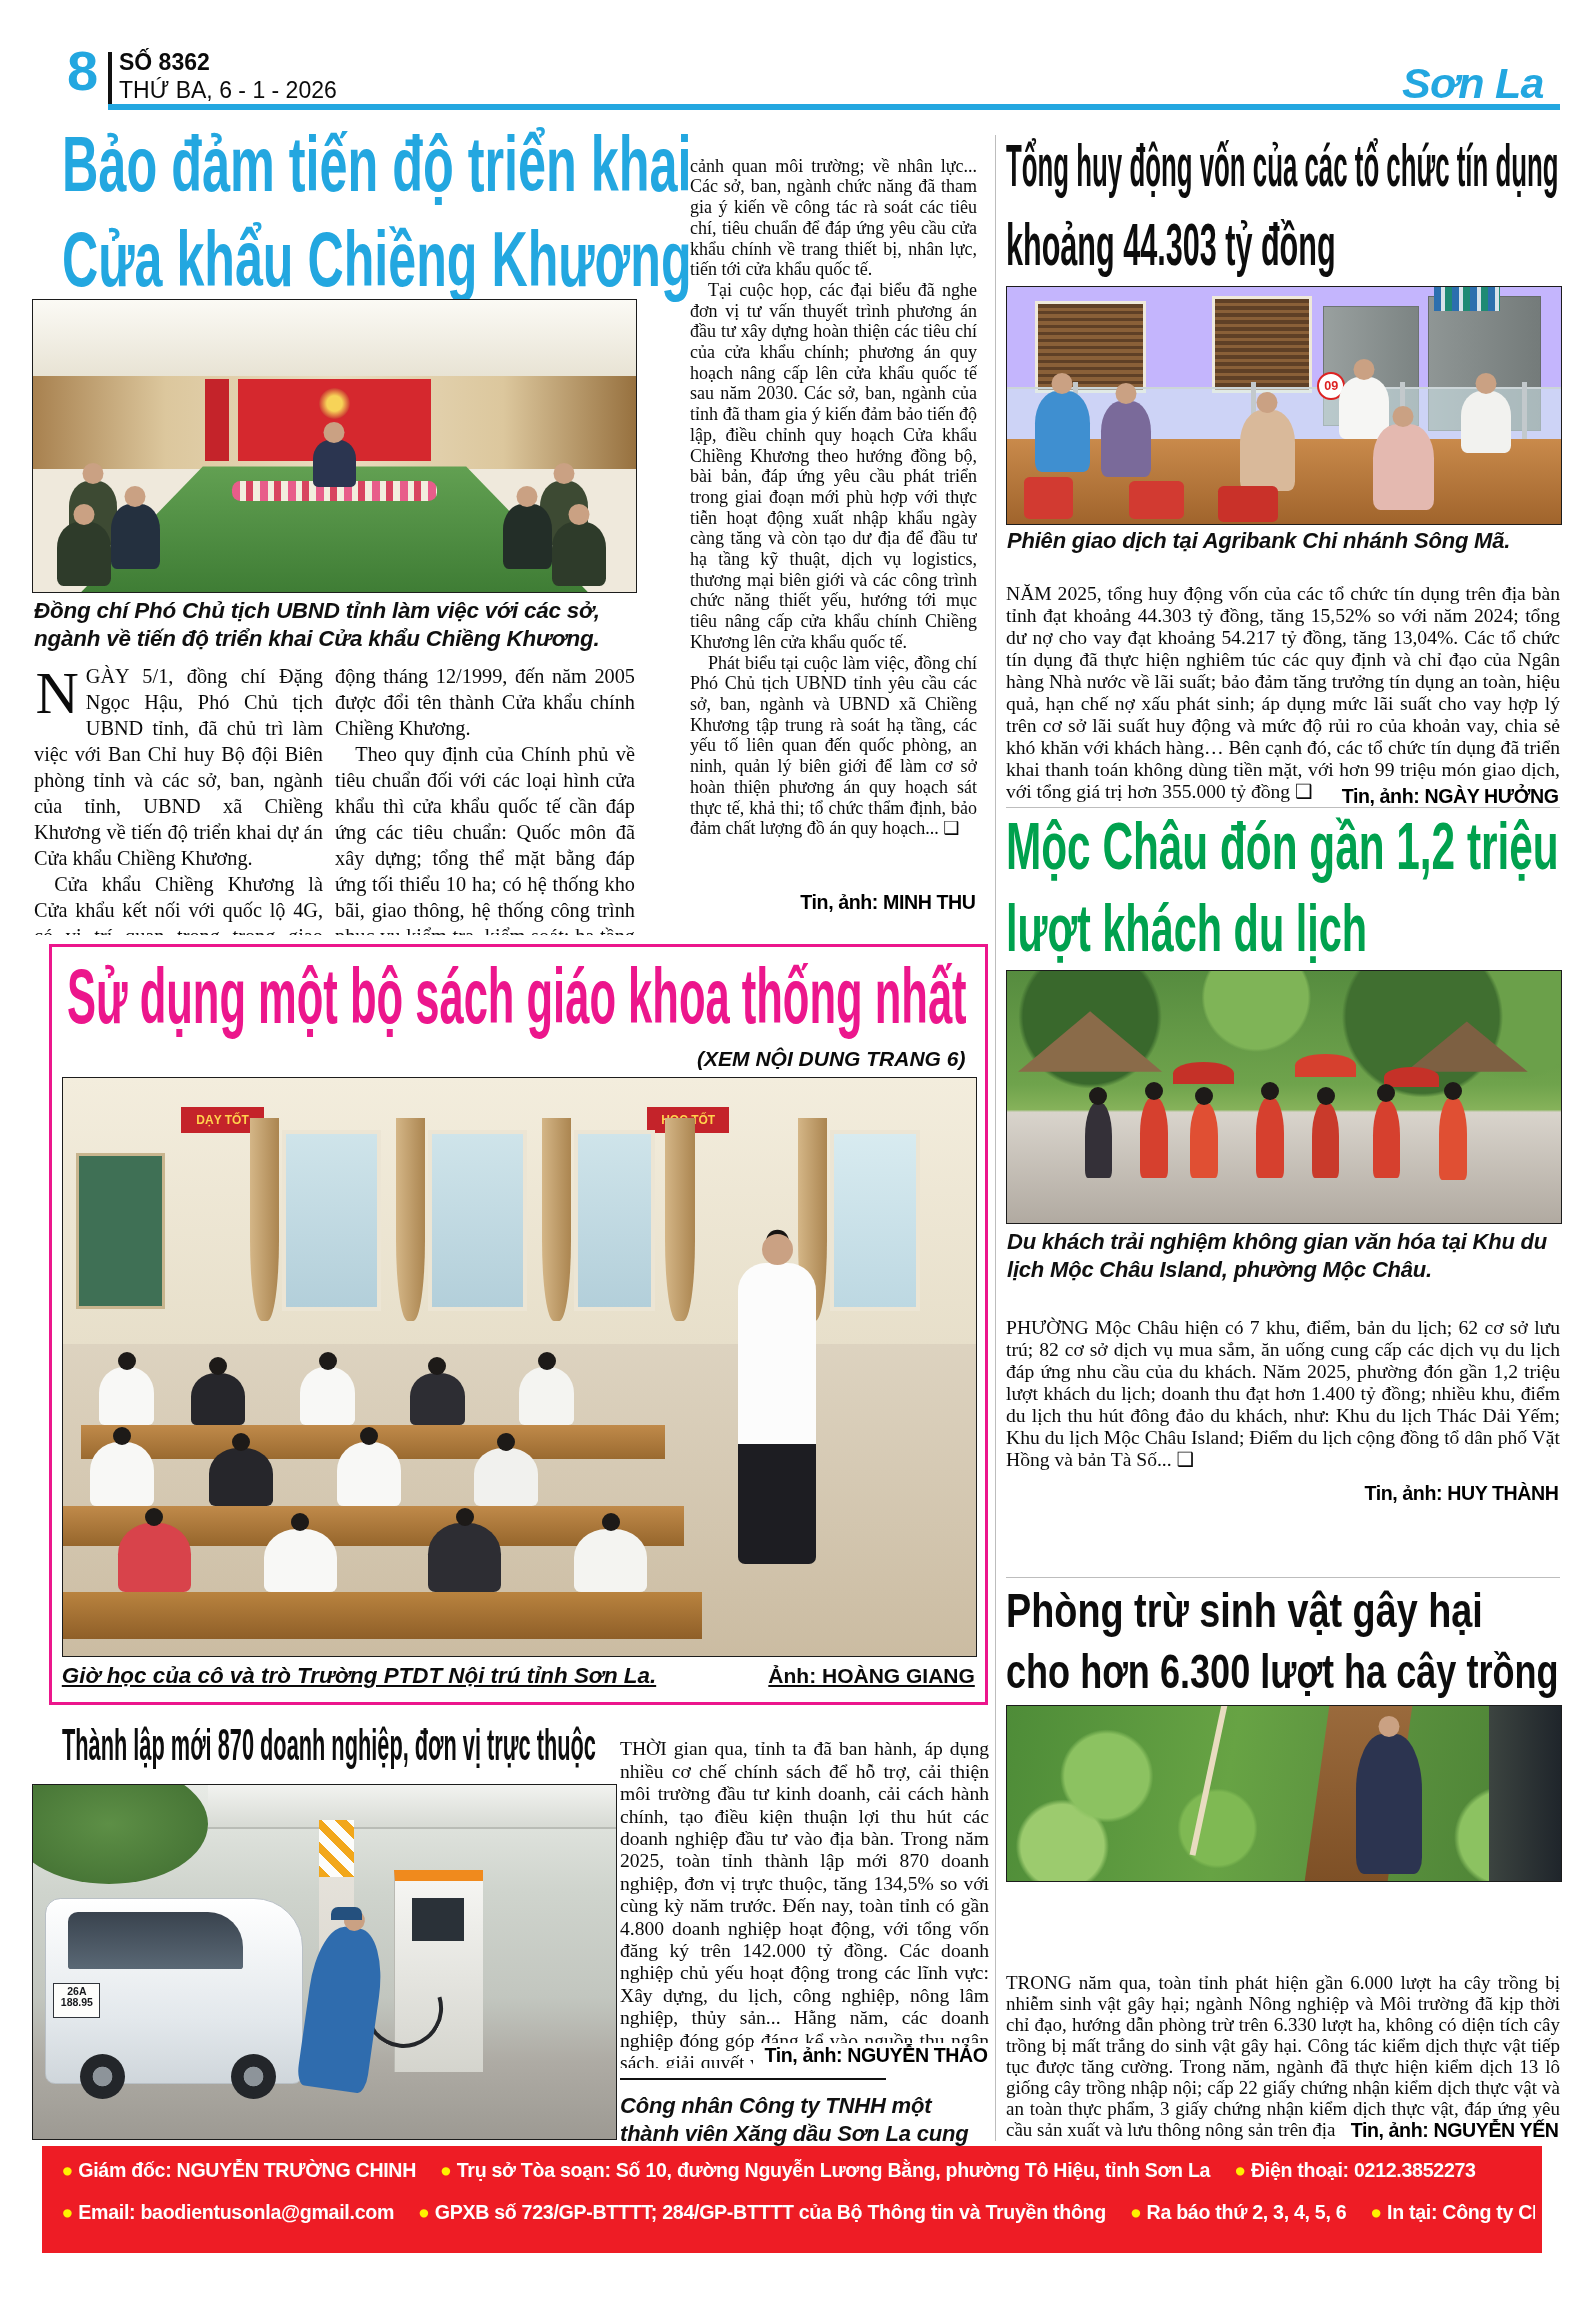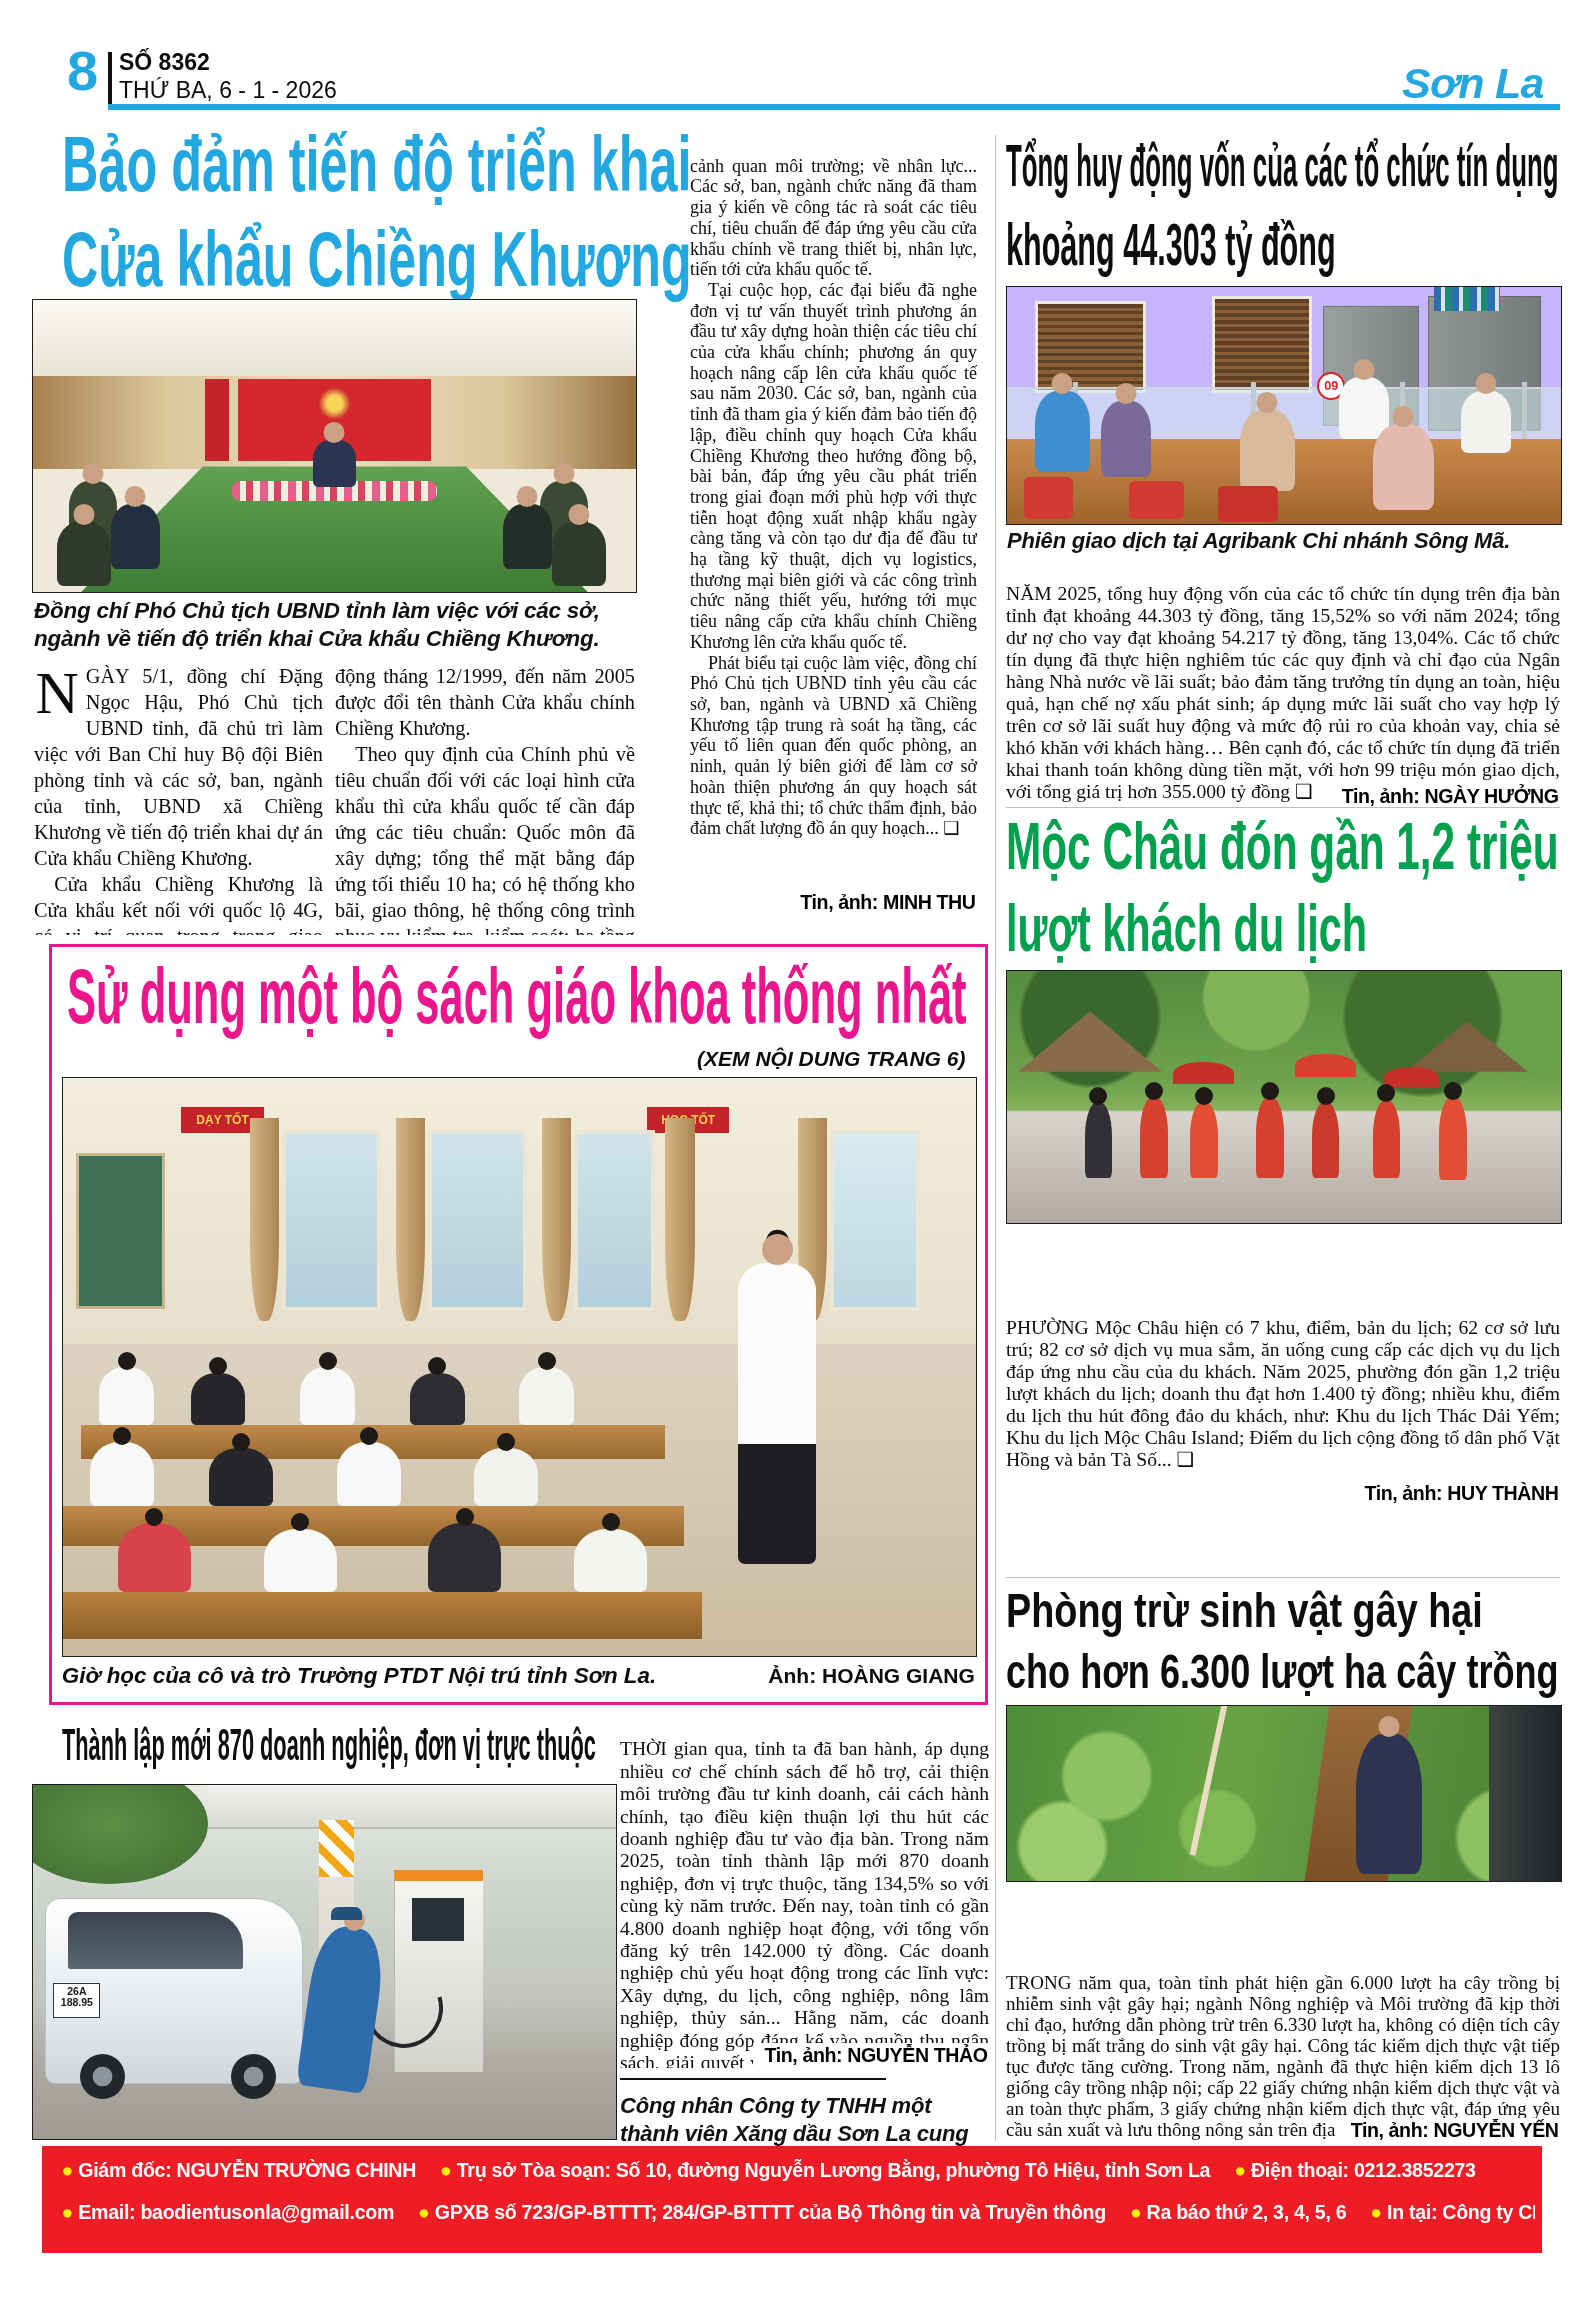--- a/index.html
+++ b/index.html
@@ -135,20 +135,21 @@
     <div style="left:68%;top:38%;width:10%;height:8%;border-radius:100% 100% 0 0;background:#c53128;"></div>
     <div class="stu" style="left:14%;top:52%;width:5%;height:30%;background:#343038;"></div>
     <div class="stu" style="left:24%;top:50%;width:5%;height:32%;background:#d6402e;"></div>
     <div class="stu" style="left:33%;top:52%;width:5%;height:30%;background:#e04f33;"></div>
     <div class="stu" style="left:45%;top:50%;width:5%;height:32%;background:#d6402e;"></div>
     <div class="stu" style="left:55%;top:52%;width:5%;height:30%;background:#c93a2b;"></div>
     <div class="stu" style="left:66%;top:51%;width:5%;height:31%;background:#d6402e;"></div>
     <div class="stu" style="left:78%;top:50%;width:5%;height:33%;background:#e04f33;"></div>
   </div>
 
+  <div class="caption" style="left:1007px;top:1228px;width:551px;font-size:22px;">Du khách trải nghiệm không gian văn hóa tại Khu du lịch Mộc Châu Island, phường Mộc Châu.</div>
   <div class="body-txt drop" style="left:1006px;top:1295px;width:554px;height:210px;font-size:19.6px;line-height:22px;">
     <span>PHƯỜNG Mộc Châu hiện có 7 khu, điểm, bản du lịch; 62 cơ sở lưu trú; 82 cơ sở dịch vụ mua sắm, ăn uống cung cấp các dịch vụ du lịch đáp ứng nhu cầu của du khách. Năm 2025, phường đón gần 1,2 triệu lượt khách du lịch; doanh thu đạt hơn 1.400 tỷ đồng; nhiều khu, điểm du lịch thu hút đông đảo du khách, như: Khu du lịch Thác Dải Yếm; Khu du lịch Mộc Châu Island; Điểm du lịch cộng đồng tổ dân phố Vặt Hồng và bản Tà Số... ❑</span>
     <span class="credit">Tin, ảnh: HUY THÀNH</span>
   </div>
 
   <div class="rule" style="left:1006px;top:1577px;width:554px;height:1.4px;"></div>
 
   <svg class="hl" style="left:1006px;top:1588px;" width="554" height="107" viewBox="0 0 790 152">
     <text x="0" y="56" font-size="68" textLength="680" lengthAdjust="spacingAndGlyphs" class="fill-black">Phòng trừ sinh vật gây hại</text>
     <text x="0" y="142" font-size="68" textLength="788" lengthAdjust="spacingAndGlyphs" class="fill-black">cho hơn 6.300 lượt ha cây trồng</text>
@@ -201,21 +202,21 @@
       <div class="stu" style="left:30%;top:63%;width:7%;height:11%;background:#f8f8f6;"></div>
       <div class="stu" style="left:45%;top:64%;width:7%;height:10%;background:#f1f1ee;"></div>
       <div class="stu" style="left:6%;top:77%;width:8%;height:12%;background:#d8434b;"></div>
       <div class="stu" style="left:22%;top:78%;width:8%;height:11%;background:#f8f8f6;"></div>
       <div class="stu" style="left:40%;top:77%;width:8%;height:12%;background:#2d2d33;"></div>
       <div class="stu" style="left:56%;top:78%;width:8%;height:11%;background:#f4f4f1;"></div>
       <div style="left:74%;top:32%;width:8.5%;height:52%;border-radius:28px 28px 7px 7px;background:linear-gradient(#fcfcfc 60%,#1d1d22 60%);"></div>
       <div style="left:76.6%;top:27%;width:31px;height:31px;border-radius:50%;background:#caa183;box-shadow:0 -8.4px 0 -4.2px #171412;"></div>
     </div>
 
-    <div class="abs" style="left:9.8px;top:716px;width:913px;display:flex;justify-content:space-between;align-items:baseline;">
+    <div class="abs" style="left:9.8px;top:716px;width:913px;display:flex;justify-content:space-between;align-items:baseline;text-decoration:underline;">
       <span class="sans" style="font-weight:bold;font-style:italic;font-size:22.4px;">Giờ học của cô và trò Trường PTDT Nội trú tỉnh Sơn La.</span>
       <span class="sans" style="font-weight:bold;font-size:21px;">Ảnh: HOÀNG GIANG</span>
     </div>
   </div>
 
   <svg class="hl" style="left:62px;top:1721px;" width="536" height="52" viewBox="0 0 765 74">
     <text x="0" y="56" font-size="64" textLength="762" lengthAdjust="spacingAndGlyphs" class="fill-black">Thành lập mới 870 doanh nghiệp, đơn vị trực thuộc</text>
   </svg>
 
   <div class="photo" style="left:32px;top:1784px;width:583px;height:354px;background:linear-gradient(#e8ebe6,#cfd4cd 30%,#c2c6bf 60%,#aeaba4 78%,#9d9a93);">

